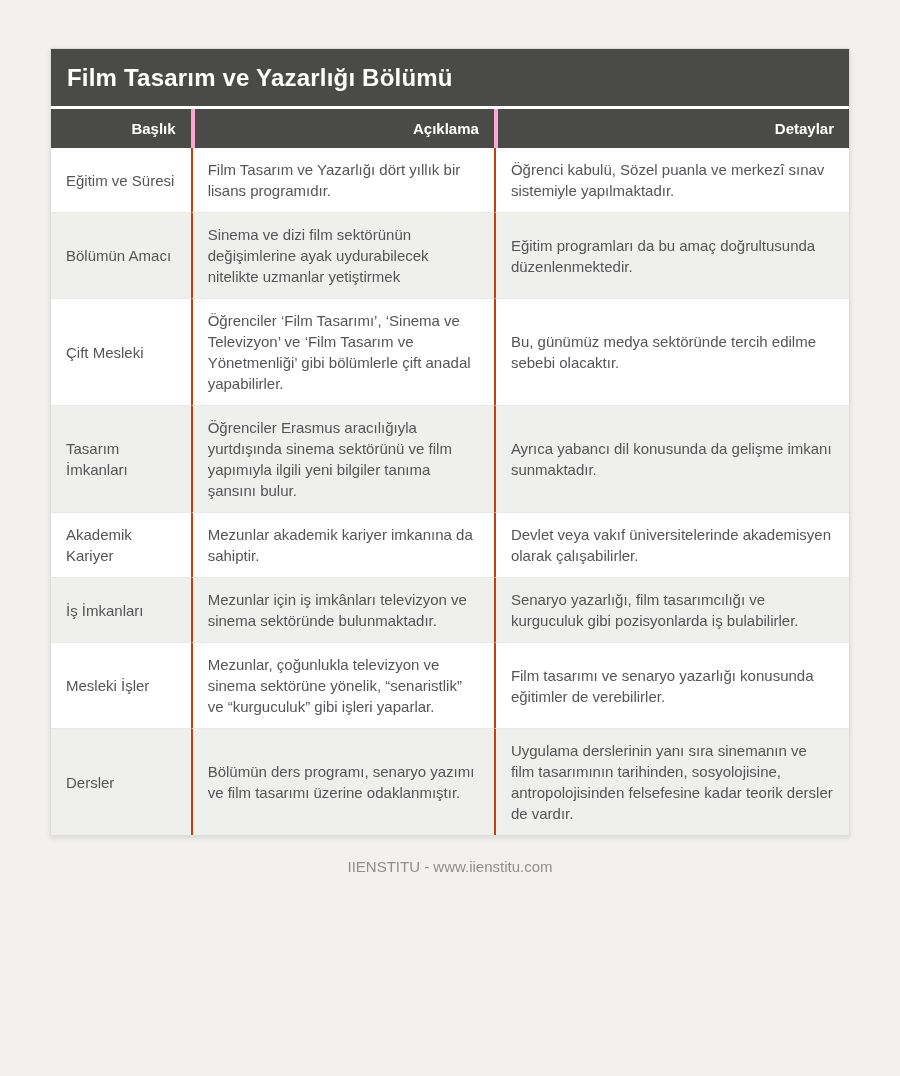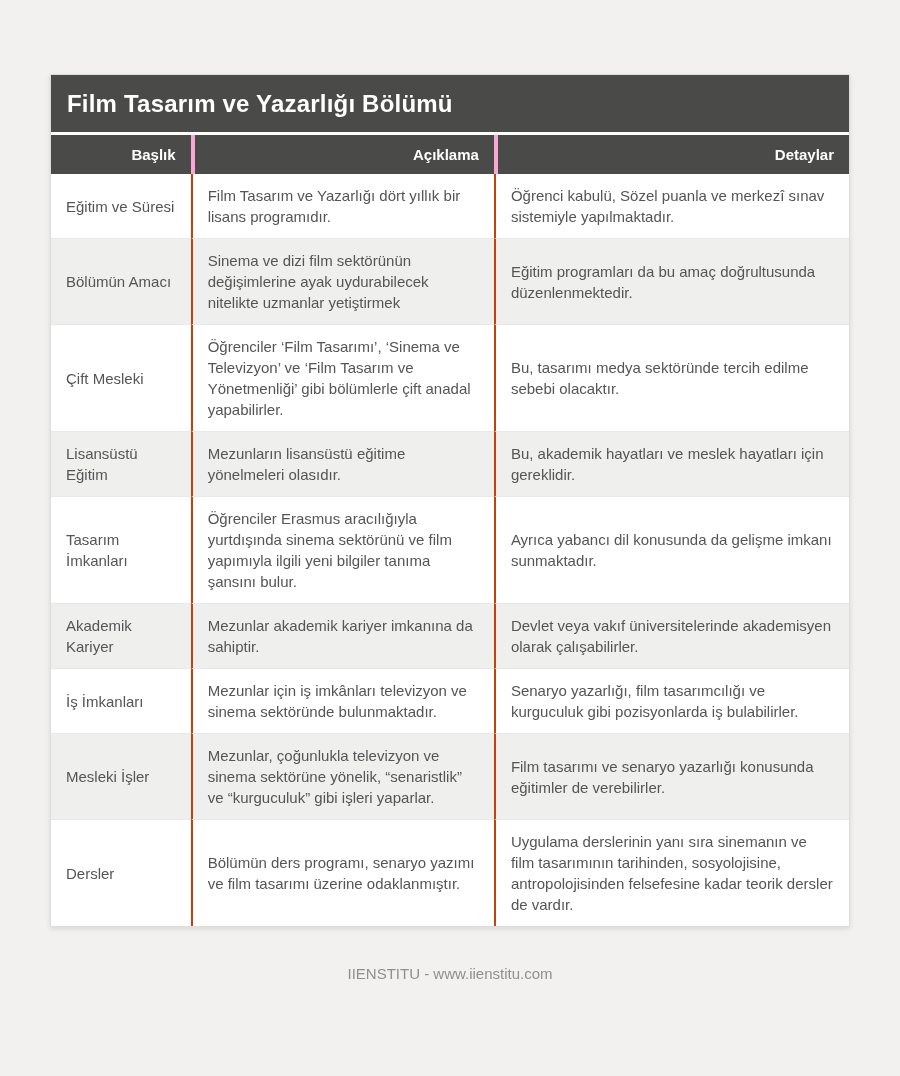--- a/index.html
+++ b/index.html
@@ -8,21 +8,21 @@
   }
   body {
     width: 900px;
     height: 1076px;
     background: #f2f1ef;
     font-family: "Liberation Sans", "DejaVu Sans", sans-serif;
     overflow: hidden;
   }
   .card {
     width: 800px;
-    margin: 74px auto 0 auto;
+    margin: 48px auto 0 auto;
     background: #ffffff;
     border: 1px solid #dddddb;
     box-shadow: 0 2px 5px rgba(0,0,0,0.10);
     box-sizing: border-box;
   }
   .title-bar {
     background: #4a4a48;
     color: #ffffff;
     font-size: 24px;
     font-weight: bold;
@@ -65,21 +65,21 @@
     border-left: 2px solid #c2410c;
   }
   tbody tr + tr td {
     border-top: 1px solid #e9e9e7;
   }
   tbody tr:nth-child(even) {
     background: #efefed;
   }
   .footer {
     text-align: center;
-    margin-top: 38px;
+    margin-top: 22px;
     font-size: 15px;
     color: #8f8f8f;
   }
 </style>
 </head>
 <body>
 
 <div class="card">
   <div class="title-bar">Film Tasarım ve Yazarlığı Bölümü</div>
   <table>
@@ -102,26 +102,21 @@
         <td>Öğrenci kabulü, Sözel puanla ve merkezî sınav sistemiyle yapılmaktadır.</td>
       </tr>
       <tr>
         <td>Bölümün Amacı</td>
         <td>Sinema ve dizi film sektörünün değişimlerine ayak uydurabilecek nitelikte uzmanlar yetiştirmek</td>
         <td>Eğitim programları da bu amaç doğrultusunda düzenlenmektedir.</td>
       </tr>
       <tr>
         <td>Çift Mesleki</td>
         <td>Öğrenciler ‘Film Tasarımı’, ‘Sinema ve Televizyon’ ve ‘Film Tasarım ve Yönetmenliği’ gibi bölümlerle çift anadal yapabilirler.</td>
-        <td>Bu, tasarımı medya sektöründe tercih edilme sebebi olacaktır.</td>
-      </tr>
-      <tr>
-        <td>Lisansüstü Eğitim</td>
-        <td>Mezunların lisansüstü eğitime yönelmeleri olasıdır.</td>
-        <td>Bu, akademik hayatları ve meslek hayatları için gereklidir.</td>
+        <td>Bu, günümüz medya sektöründe tercih edilme sebebi olacaktır.</td>
       </tr>
       <tr>
         <td>Tasarım İmkanları</td>
         <td>Öğrenciler Erasmus aracılığıyla yurtdışında sinema sektörünü ve film yapımıyla ilgili yeni bilgiler tanıma şansını bulur.</td>
         <td>Ayrıca yabancı dil konusunda da gelişme imkanı sunmaktadır.</td>
       </tr>
       <tr>
         <td>Akademik Kariyer</td>
         <td>Mezunlar akademik kariyer imkanına da sahiptir.</td>
         <td>Devlet veya vakıf üniversitelerinde akademisyen olarak çalışabilirler.</td>

